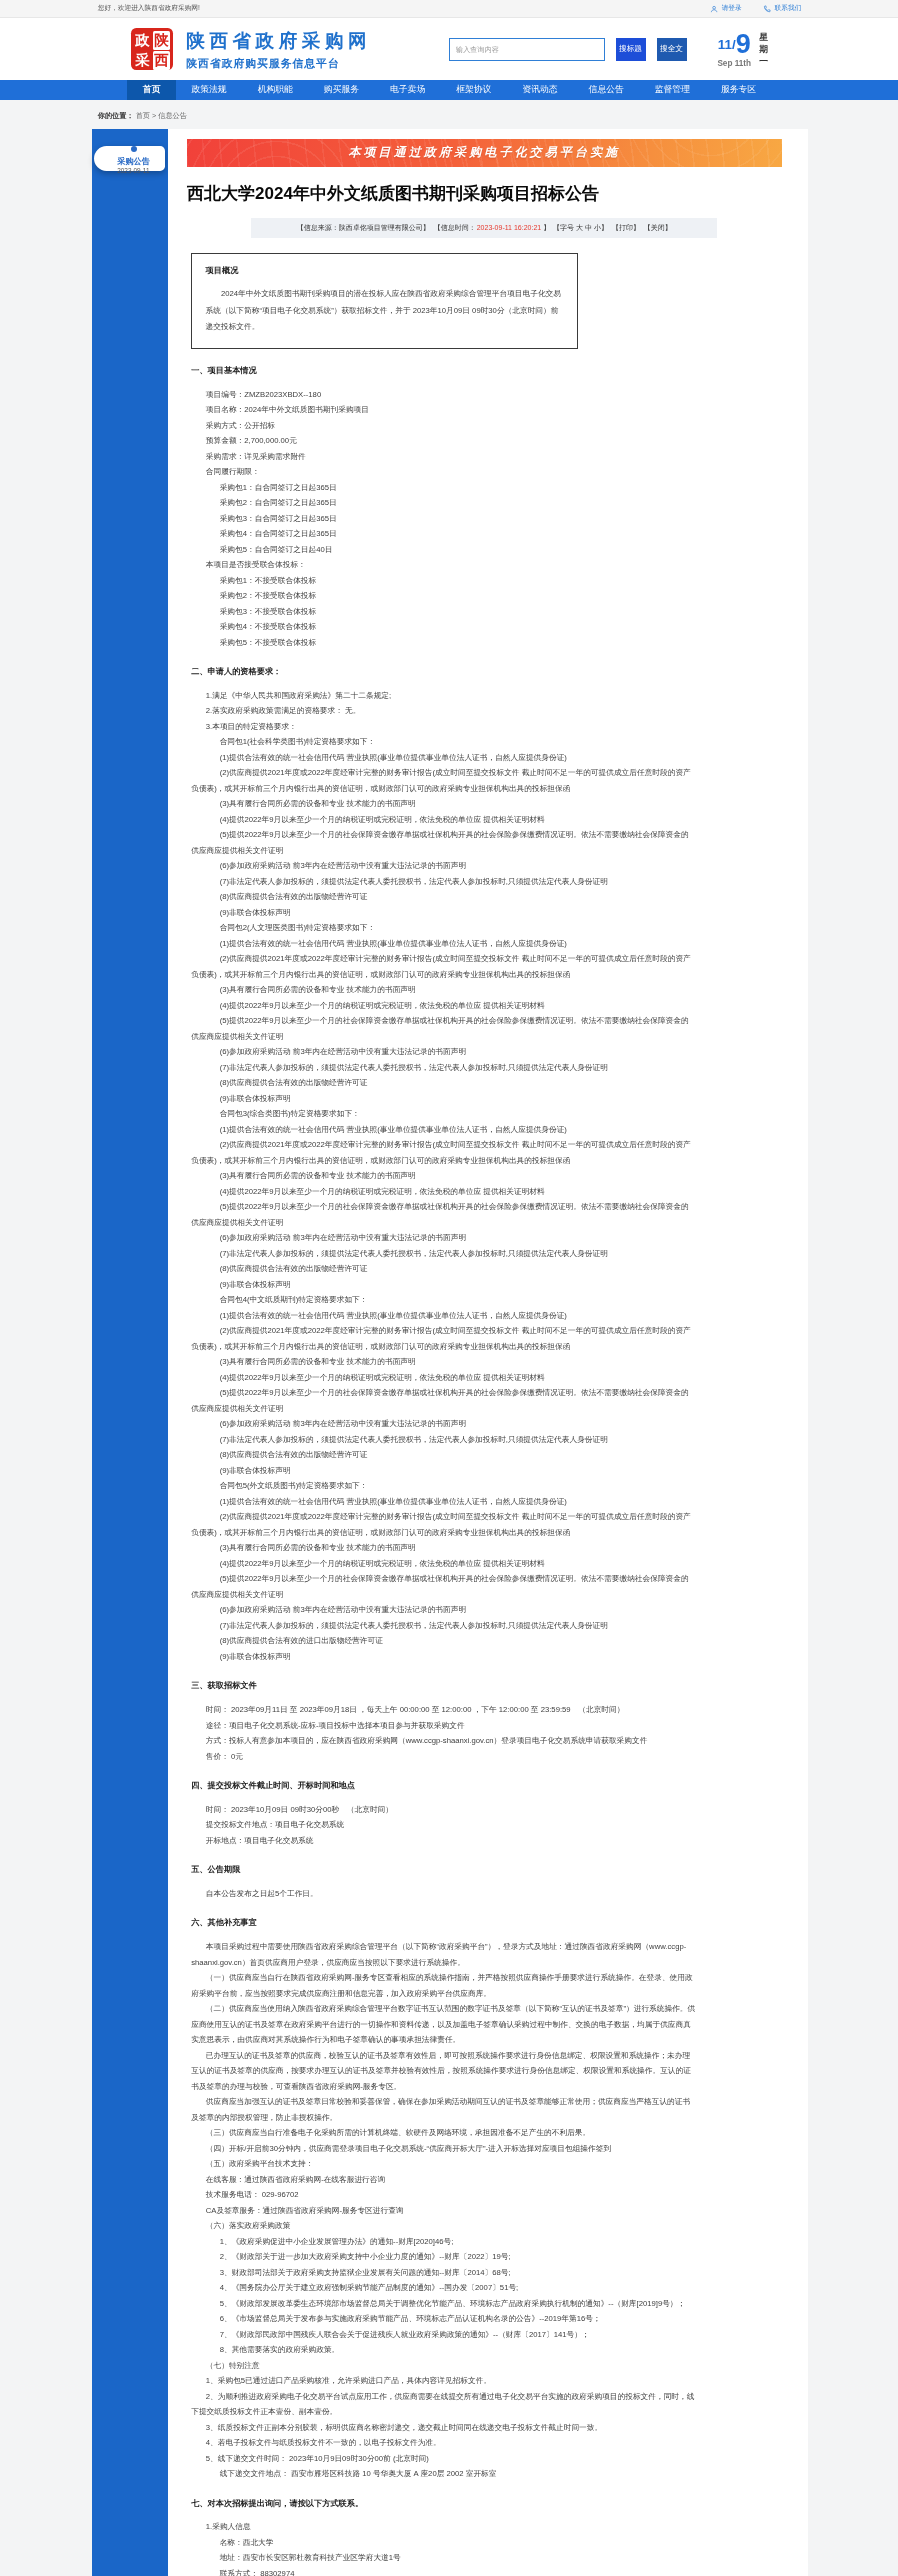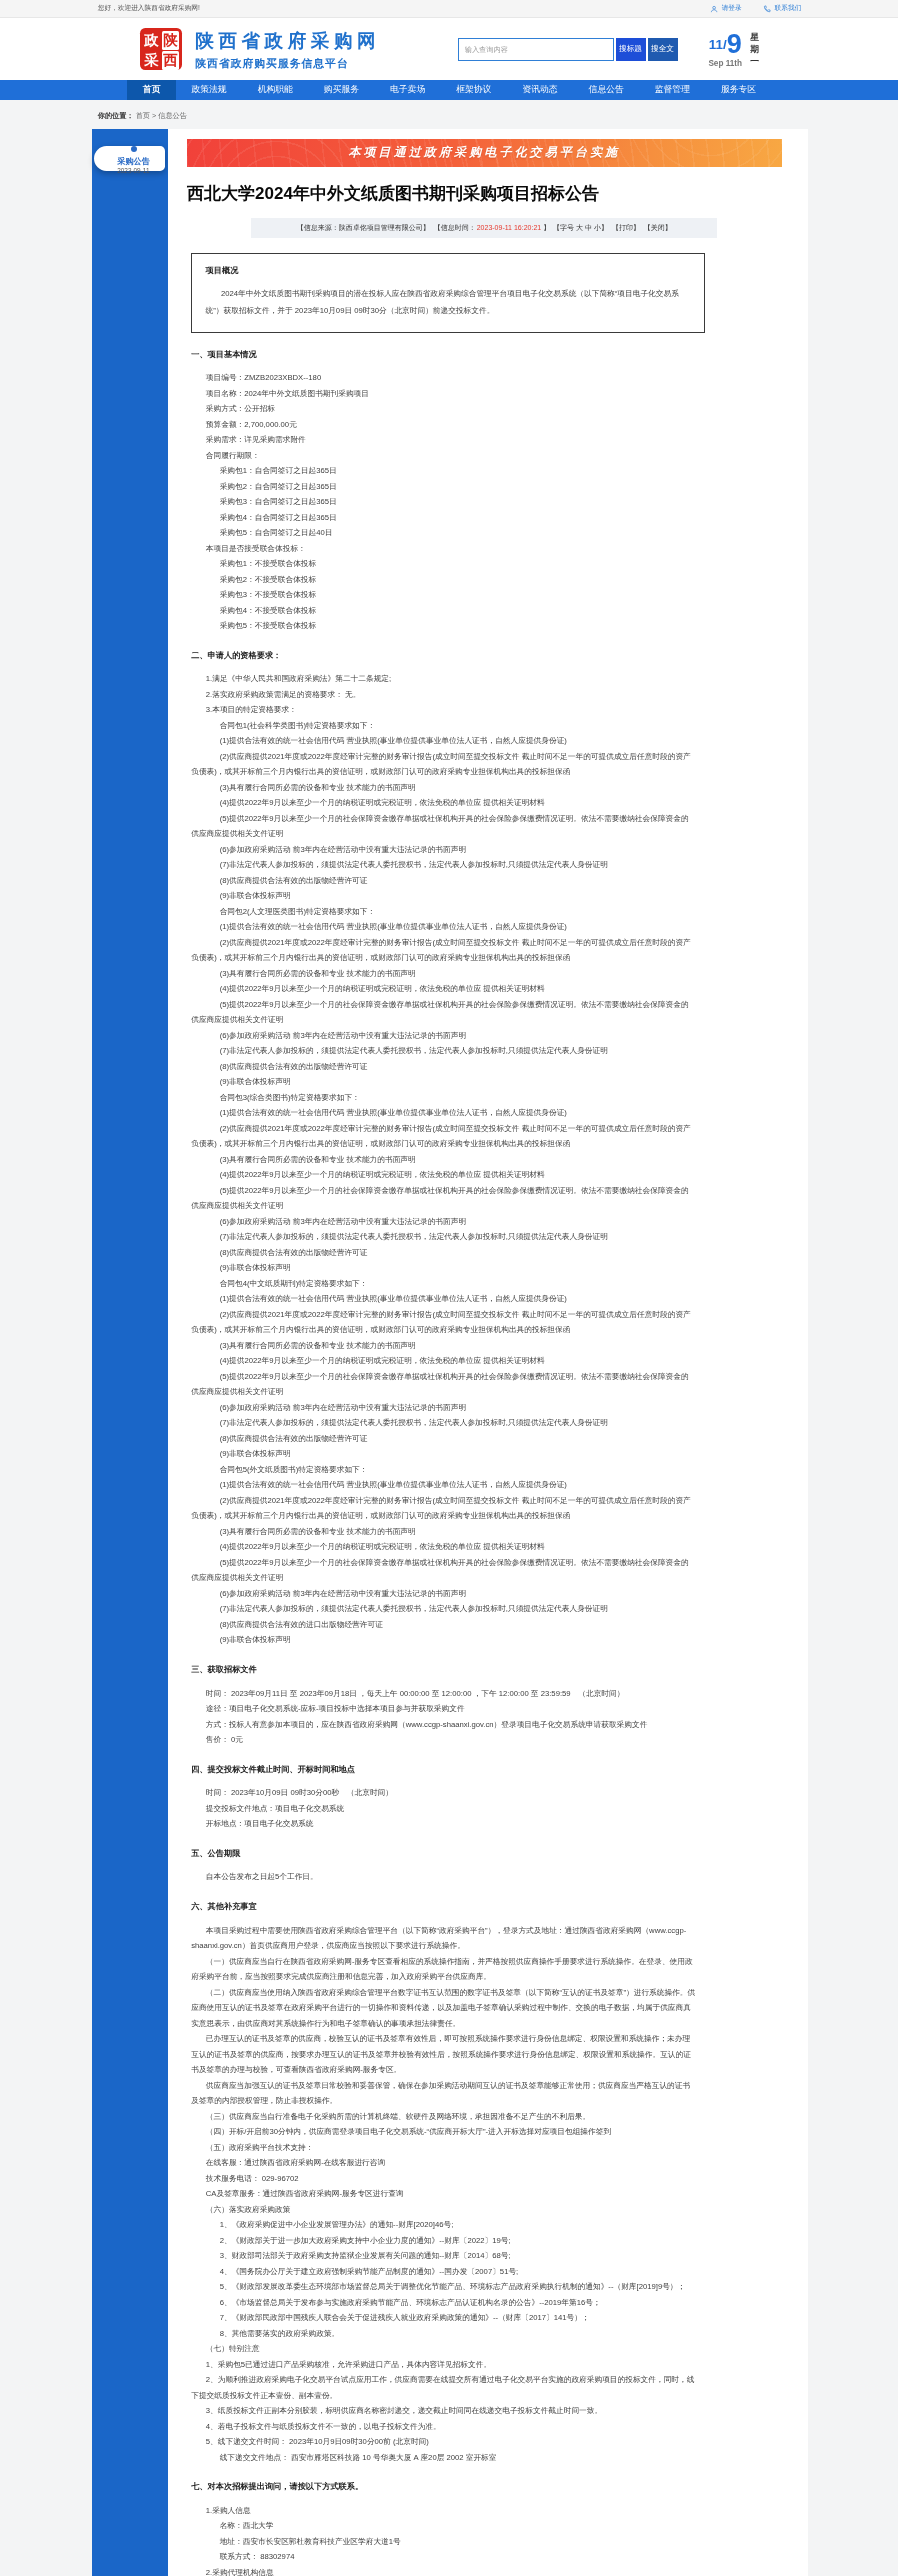--- a/index.html
+++ b/index.html
@@ -15,21 +15,21 @@
 
   
   .header { background:#fff; padding:10.3px 0 9.3px; }
   .header-inner { display:flex; align-items:center; justify-content:center; gap:13.4px; }
   .logo { width:42px; height:42px; background:#d8261c; border-radius:5.2px; padding:2.6px; display:grid; grid-template-columns:1fr 1fr; grid-template-rows:1fr 1fr; gap:1.5px; flex:0 0 auto; }
   .logo .tile { display:flex; align-items:center; justify-content:center; font-weight:bold; font-size:14.4px; color:#fff; border-radius:1.5px; }
   .logo .tile.alt { background:#fff; color:#d8261c; }
   .brand { margin-right:29px; }
   .site-title { font-size:18.5px; color:#2071cc; font-weight:bold; letter-spacing:4.6px; white-space:nowrap; }
   .site-sub { font-size:10.8px; color:#2071cc; font-weight:bold; letter-spacing:1px; margin-top:4.1px; }
-  .search-box { display:flex; gap:2px; align-items:center;padding-left:35px; }
+  .search-box { display:flex; gap:11px; align-items:center;padding-left:35px; }
   .search-box input { width:156px; height:23px; border:1px solid #2f7fd6; padding:0 6.2px; font-size:7.2px; color:#333; outline:none; font-family:inherit; }
   .search-box input::placeholder { color:#999; }
   .btn-search { height:23px; width:30px; border:none; color:#fff; font-size:7.7px; cursor:pointer; font-family:inherit; }
   .btn-title { background:#1d4ed8; }
   .btn-full { background:#1f5ab0; }
   .date-wrap { display:flex; gap:8.2px; margin-left:17.5px; }
   .date-left { text-align:center; }
   .date-num { color:#1f6fd8; font-weight:bold; line-height:1; display:flex; align-items:flex-start; justify-content:center; }
   .date-small { font-size:13.4px; margin-top:7.2px;text-align:right; }
   .date-big { font-size:27px; }
@@ -61,21 +61,21 @@
       repeating-radial-gradient(circle at 88% -120%, rgba(255,255,255,0) 0 15.5px, rgba(255,255,255,.07) 15.5px 17px),
       linear-gradient(95deg,#f1413a 0%,#f4603a 45%,#f68f3e 78%,#f8a843 100%);
       text-shadow:0 1px 1.5px rgba(120,30,0,.25); }
   .art-title { text-align:left; font-size:17px; font-weight:bold; color:#0a0a0a; margin:15.5px 0 13.4px; }
   .meta-bar { background:#eef1f5; width:466px; margin:0 auto 15.5px; padding:4.6px 0; text-align:center; font-size:7px; color:#333; }
   .meta-bar .seg { margin:0 1px; }
   .meta-bar .red { color:#e6392e; }
   .meta-bar .click { cursor:pointer; }
 
   .doc { width:505px; margin-left:4.1px; font-size:7.7px; color:#404040; line-height:15.5px; }
-  .overview-box { width:514px; border:0.5px solid #3a3a3a; padding:9.3px 13.4px 12.4px; margin-bottom:3.1px; }
+  .overview-box { width:387px; border:0.5px solid #3a3a3a; padding:9.3px 13.4px 12.4px; margin-bottom:3.1px; }
   .overview-box h3 { font-size:8.2px; color:#222; margin-bottom:7.2px; }
   .overview-box p { text-indent:2em; line-height:16.5px; }
   .doc-h { font-size:8.2px; font-weight:bold; color:#1c1c1c; margin:14px 0 8.2px; }
   .doc-p { line-height:15.5px; }
   .p1 { text-indent:1.9em; }
   .p2 { text-indent:3.7em; }
 </style>
 </head>
 <body>
 

